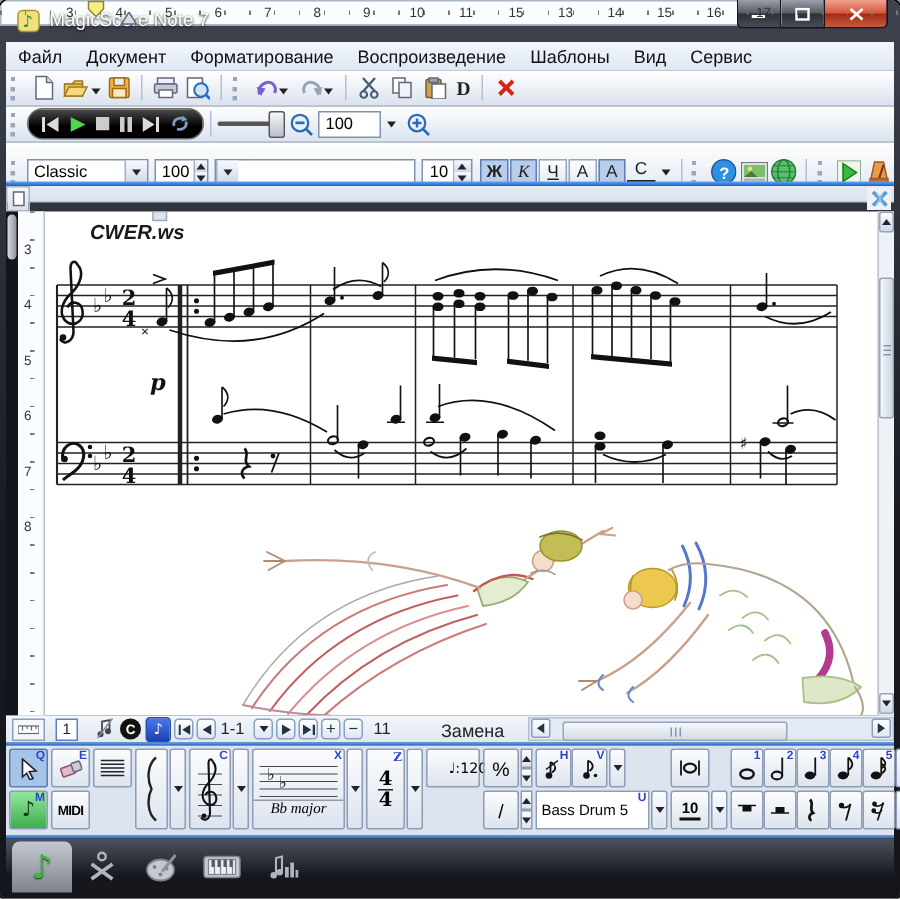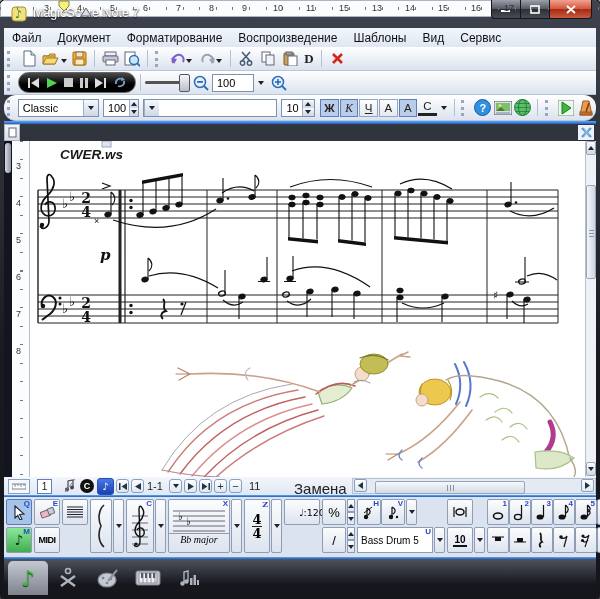--- a/index.html
+++ b/index.html
@@ -262,21 +262,21 @@
     <div class="ibtn">
       <svg width="16" height="16">
           <circle cx="7" cy="7" r="5.5" fill="#e8f1fb" stroke="#2b6cb8" stroke-width="1.5"></circle>
           <rect x="4" y="6.2" width="6" height="1.6" fill="#2b6cb8"></rect>
           <rect x="6.2" y="4" width="1.6" height="6" fill="#2b6cb8"></rect>
           <path d="M11,11 L15,15" stroke="#2b6cb8" stroke-width="1.8"></path>
         </svg>
     </div>
   </div>
 
-  <div class="abs tb" style="top:95px;height:26px;border-radius:12px;">
+  <div class="abs tb" style="top:95px;height:40px;">
     <div class="grip"></div>
     <div class="combo" style="width:88px;">
       <span class="val" style="flex:1">Classic</span>
       <span class="dd">
           <span class="t6 d"></span>
         </span>
     </div>
     <div class="spin" style="width:36px;margin-left:4px;">
       <span class="val" style="flex:1">100</span>
       <span class="arr">
@@ -639,21 +639,21 @@
       </div>
     <div class="nbtn" style="left:195px;">
         <svg width="8" height="7">
           <path d="M0,0 L5.5,3.5 L0,7 Z" fill="#234"></path>
           <rect x="6.5" y="0" width="1.5" height="7" fill="#234"></rect>
         </svg>
       </div>
     <div class="nbtn" style="left:210px;font-size:11px;">+</div>
     <div class="nbtn" style="left:225px;font-size:11px;">−</div>
     <div class="abs" style="left:245px;top:3px;font-size:11px;">11</div>
-    <div class="abs" style="left:290px;top:3px;font-size:15px;">Замена</div>
+    <div class="abs" style="left:290px;top:3px;font-size:12px;">Замена</div>
 
     <div class="abs" style="left:348px;top:1px;width:244px;height:16px;background:#e4eaf3;border:1px solid #b5c0d0;box-sizing:border-box;">
       <div class="nbtn" style="left:1px;top:0px;height:13px;border-radius:2px;">
           <svg width="5" height="7">
             <path d="M5,0 L0,3.5 L5,7 Z" fill="#234"></path>
           </svg>
         </div>
       <div class="hthumb" style="left:22px;width:150px;">
         <span class="griph" style="left:71px;"></span>
           <span class="griph" style="left:74px;"></span>

